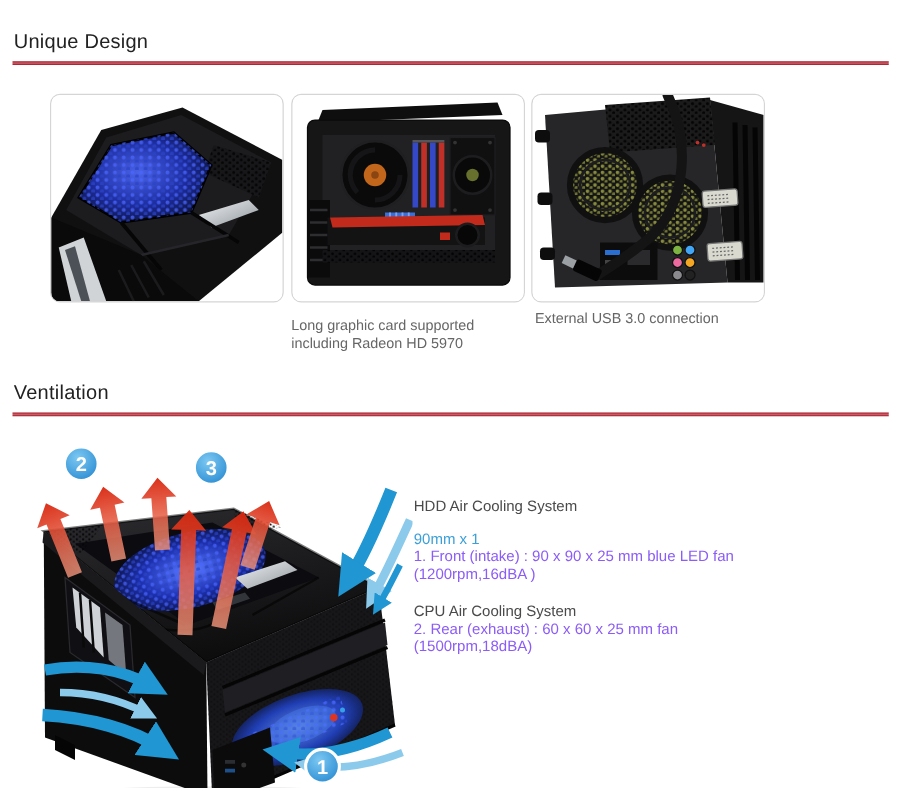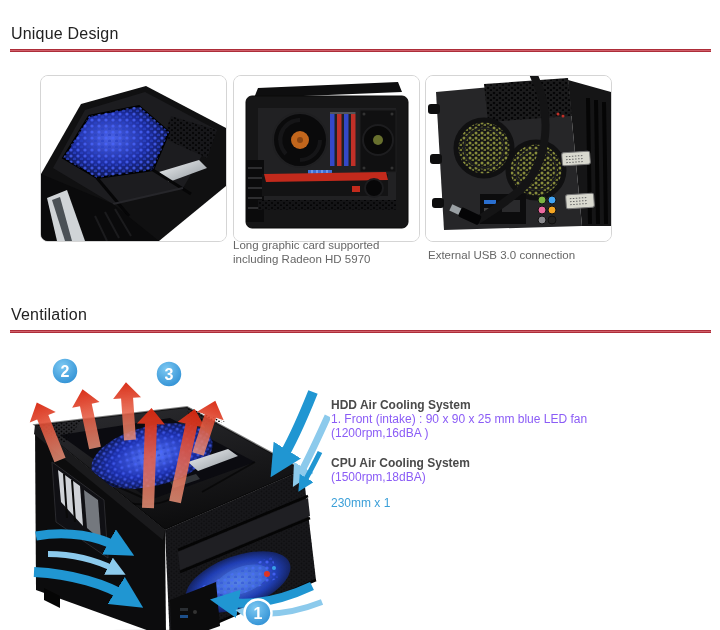--- a/index.html
+++ b/index.html
@@ -12,21 +12,21 @@
 
   .card { position:absolute; top:55px; width:187px; height:167px; border:1px solid #d5d5d5;
           border-radius:8px; overflow:hidden; background:#ffffff; }
   .card svg { display:block; }
 
   .caption { position:absolute; font-size:11.5px; line-height:14px; color:#666666; }
 
   .vent-img { position:absolute; left:20px; top:330px; width:310px; height:300px; }
 
   .vent-text { position:absolute; left:331px; top:378px; width:372px; }
-  .sys-heading { font-size:12px; line-height:14px; font-weight:bold; color:#4a4a4a; margin-top:16px; }
+  .sys-heading { font-size:12px; line-height:14px; font-weight:normal; color:#4a4a4a; margin-top:16px; }
   .sys-heading.first { margin-top:0; }
   .fan-size { font-size:12px; line-height:14px; color:#3b9fd8; margin-top:12px; }
   .fan-line { font-size:12px; line-height:14px; color:#8b5cf6; }
 </style>
 </head>
 <body>
 
 <div class="page">
 
   <h2 class="section-title" style="top:5px">Unique Design</h2>
@@ -159,21 +159,21 @@
       <circle cx="116" cy="144" r="4" fill="#8a8a8e" stroke="#111"></circle>
       <circle cx="126" cy="144" r="4" fill="#222" stroke="#111"></circle>
       <path d="M108,0 C126,36 124,86 94,114 C78,128 64,136 52,144" stroke="#141415" stroke-width="8" fill="none" stroke-linecap="round"></path>
       <g transform="translate(52 144) rotate(25)">
         <rect x="-20" y="-5" width="22" height="10" rx="2" fill="#050506"></rect>
         <rect x="-30" y="-3.5" width="10" height="7" fill="#9aa0a4"></rect>
       </g>
     </svg>
   </div>
 
-  <div class="caption" style="left:233px; top:218px; width:175px">Long graphic card supported including Radeon HD 5970</div>
+  <div class="caption" style="left:233px; top:234px; width:175px">Long graphic card supported including Radeon HD 5970</div>
   <div class="caption" style="left:428px; top:228px; width:200px">External USB 3.0 connection</div>
 
   <h2 class="section-title" style="top:286px">Ventilation</h2>
   <div class="rule" style="top:310px"></div>
 
   <div class="vent-img">
     <svg width="310" height="300" viewBox="0 0 310 300">
       <defs>
         <linearGradient id="topG" x1="0" y1="0" x2="0.4" y2="1">
           <stop offset="0%" stop-color="#2d2d31"></stop>
@@ -287,22 +287,23 @@
         <g>
           <circle cx="238" cy="263" r="13.5" fill="url(#badgeG)" stroke="#ffffff" stroke-width="2.5"></circle>
           <text x="238" y="269" fill="#ffffff">1</text>
         </g>
       </g>
     </svg>
   </div>
 
   <div class="vent-text">
     <div class="sys-heading first">HDD Air Cooling System</div>
+    <div class="fan-size">90mm x 1</div>
     <div class="fan-line">1. Front (intake) : 90 x 90 x 25 mm blue LED fan</div>
     <div class="fan-line">(1200rpm,16dBA )</div>
 
     <div class="sys-heading">CPU Air Cooling System</div>
+    <div class="fan-line">2. Rear (exhaust) : 60 x 60 x 25 mm fan</div>
     <div class="fan-line">(1500rpm,18dBA)</div>
 
-    <div class="fan-size">230mm x 1</div>
   </div>
 
 </div>
 
 </body></html>

